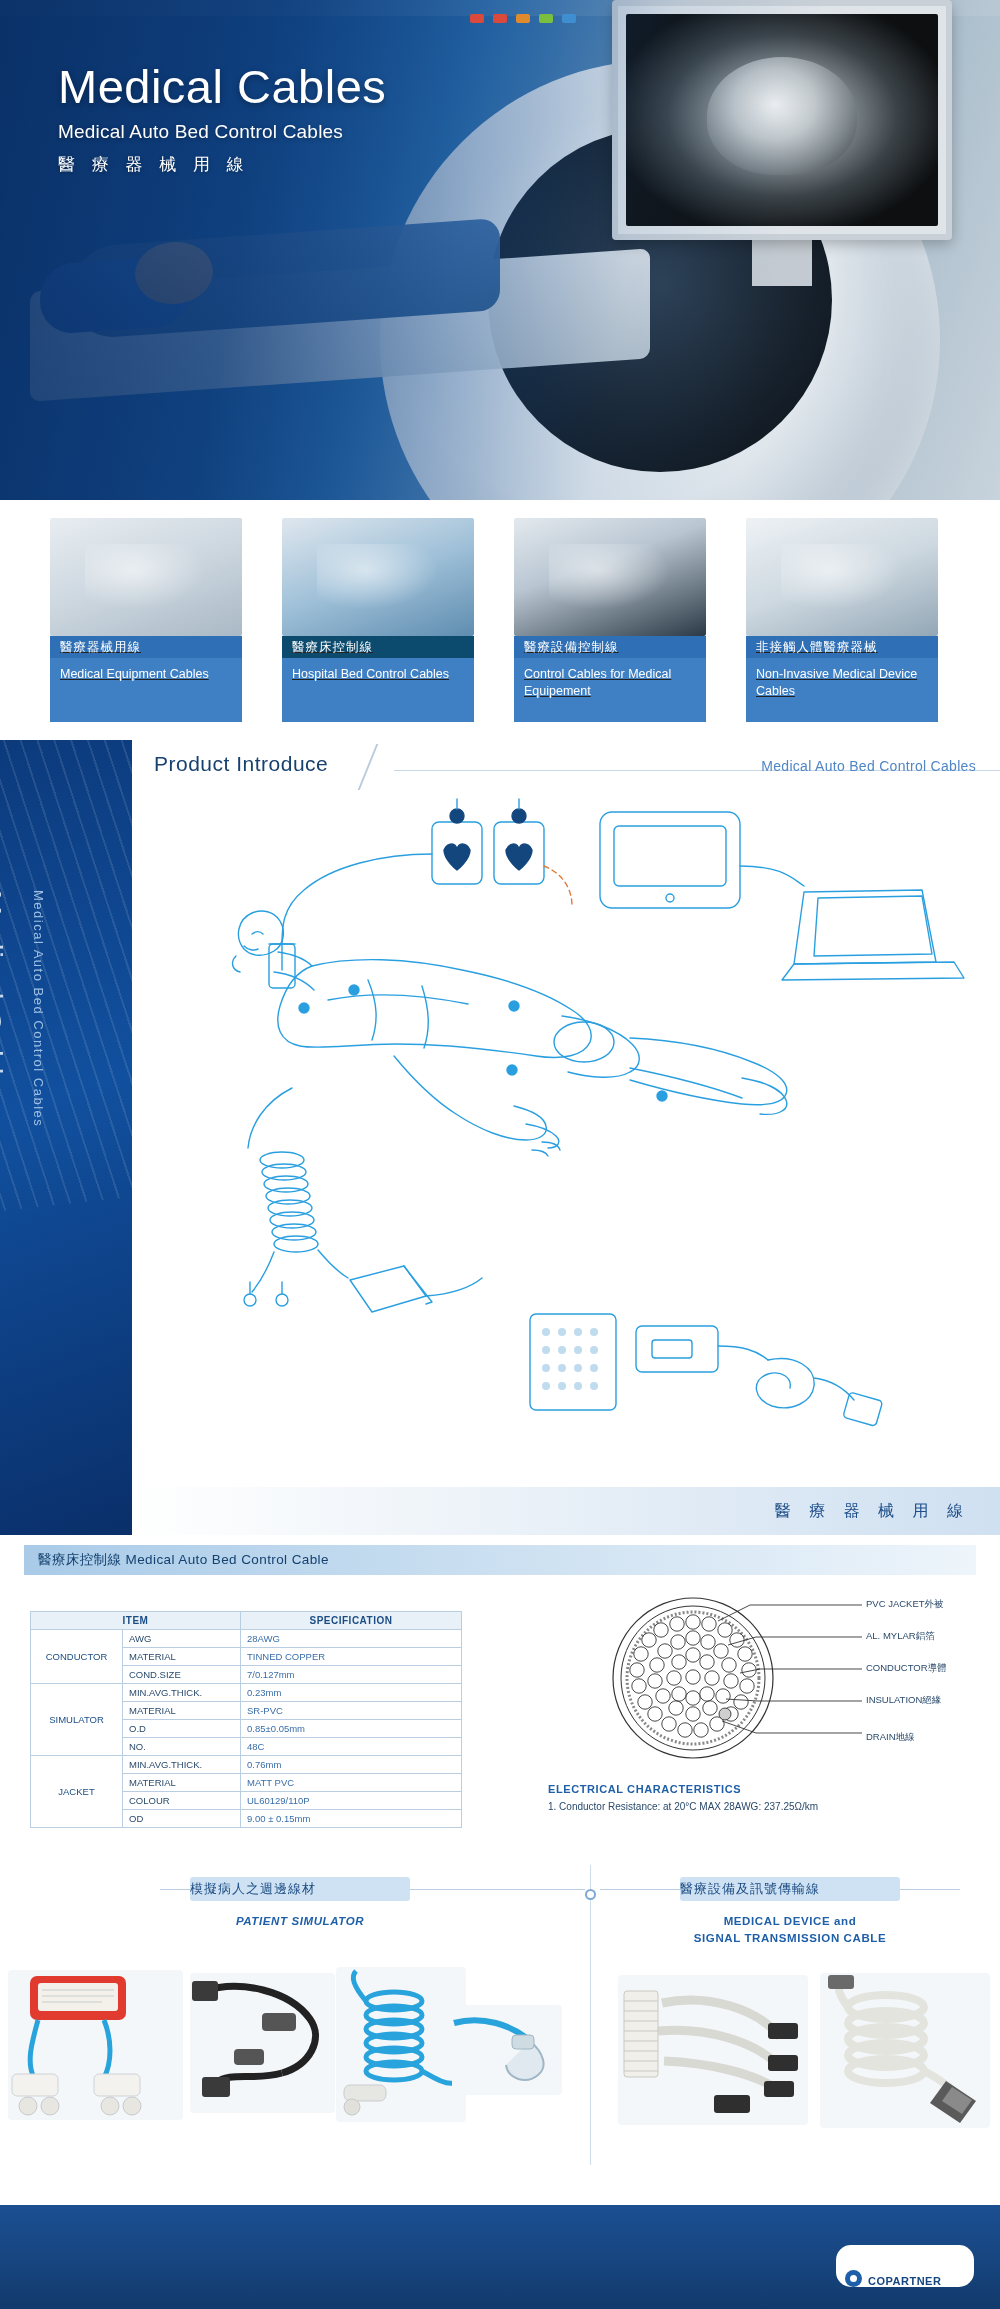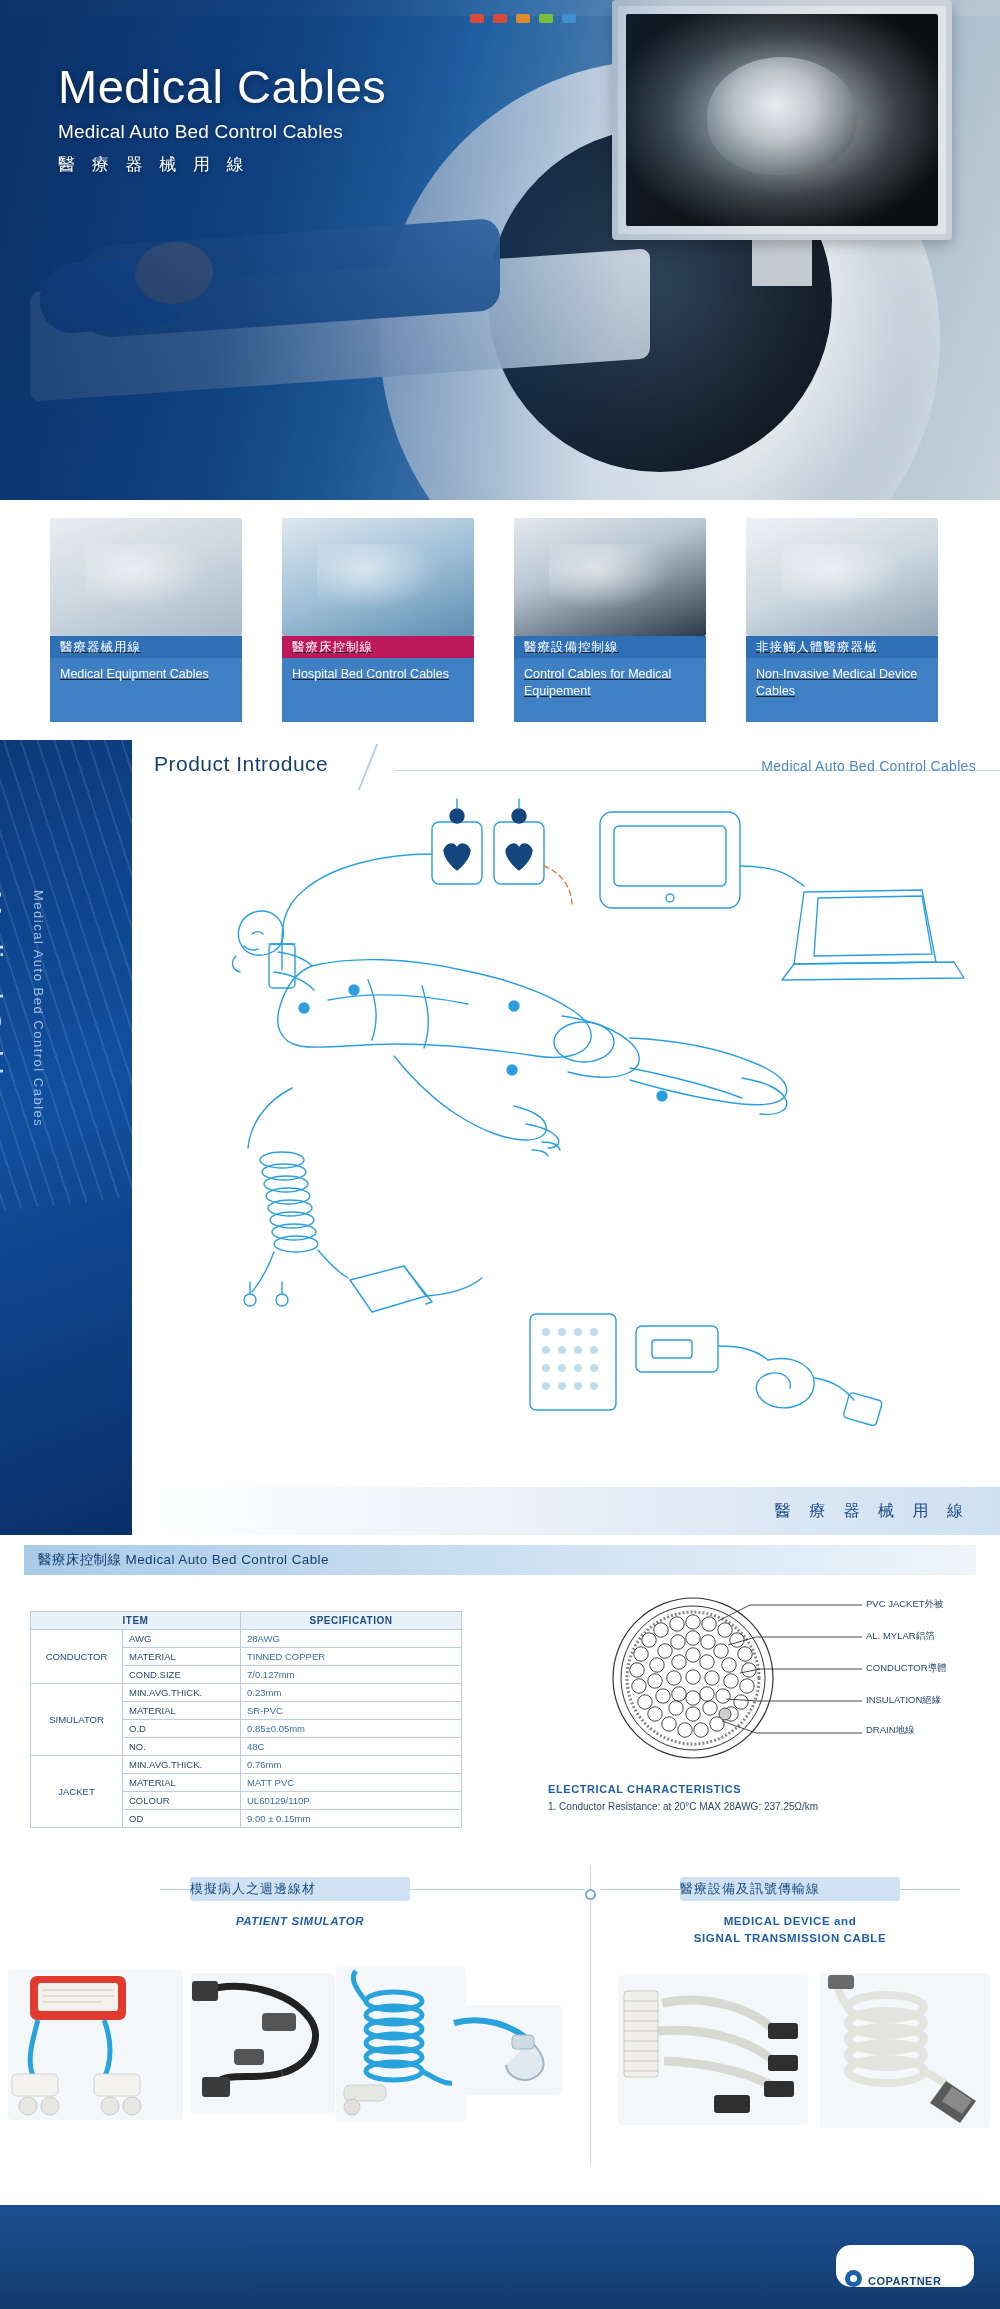--- a/index.html
+++ b/index.html
@@ -104,21 +104,21 @@
     background:radial-gradient(ellipse at 40% 40%, rgba(255,255,255,.55), rgba(255,255,255,0) 70%);
   }
   .cat-cn {
     height:22px; line-height:22px; padding-left:10px; color:#fff; font-size:12.5px;
     background:#2f6fb5; letter-spacing:1px;
   }
   .cat-en {
     background:#3f7fc4; color:#ffffff; font-size:12.5px; line-height:1.35;
     padding:8px 10px 10px 10px; height:64px;
   }
-  .cat.c2 .cat-cn, .cat.c2 .cat-en { background:#be185d; }
+  .cat.c2 .cat-cn, .cat.c2 .cat-en { background:#0c4a6e; }
   .cat.c2 .cat-en { background:#3f7fc4; }
 
   
   .intro-wrap { position:absolute; left:0; top:740px; width:1000px; height:795px; }
   .intro-left {
     position:absolute; left:0; top:0; width:132px; height:795px;
     background:linear-gradient(160deg,#0c3a7c 0%,#114a97 40%,#0b3madd 60%,#0a2f69 100%);
     background:linear-gradient(160deg,#0c3a7c 0%,#11509f 45%,#0a2f69 100%);
     overflow:hidden;
   }
@@ -565,21 +565,21 @@
           <path d="M128 52 L156 44 L262 44"></path>
           <path d="M140 80 L160 76 L262 76"></path>
           <path d="M126 106 L158 108 L262 108"></path>
           <path d="M122 128 L156 140 L262 140"></path>
         </g>
       </svg>
       <div style="left:266px; top:5px">PVC JACKET外被</div>
       <div style="left:266px; top:37px">AL. MYLAR鋁箔</div>
       <div style="left:266px; top:69px">CONDUCTOR導體</div>
       <div style="left:266px; top:101px">INSULATION絕緣</div>
-      <div style="left:266px; top:131px">DRAIN地線</div>
+      <div style="left:266px; top:138px">DRAIN地線</div>
     </div>
 
     <div class="elec-title">ELECTRICAL  CHARACTERISTICS</div>
     <div class="elec-line">1. Conductor Resistance:  at 20°C MAX 28AWG: 237.25Ω/km</div>
   </div>
 
   <div class="gal">
     <div class="pill-line l1"></div>
     <div class="pill-line l2"></div>
     <div class="pill-line l3"></div>

